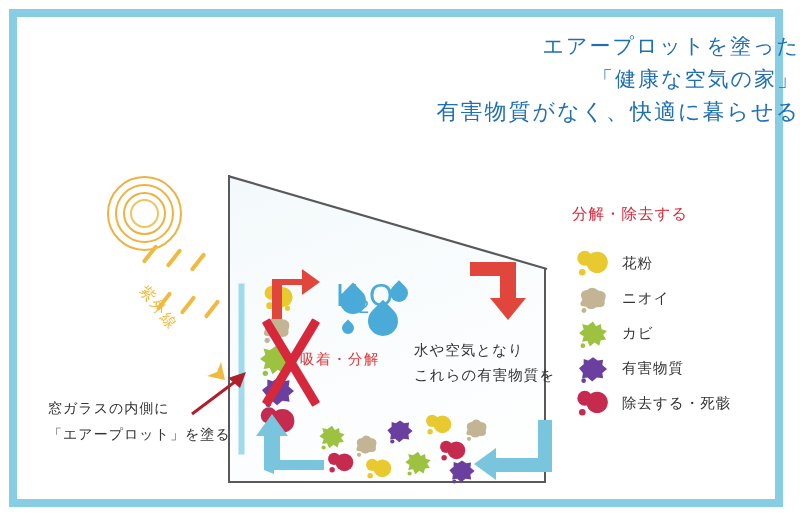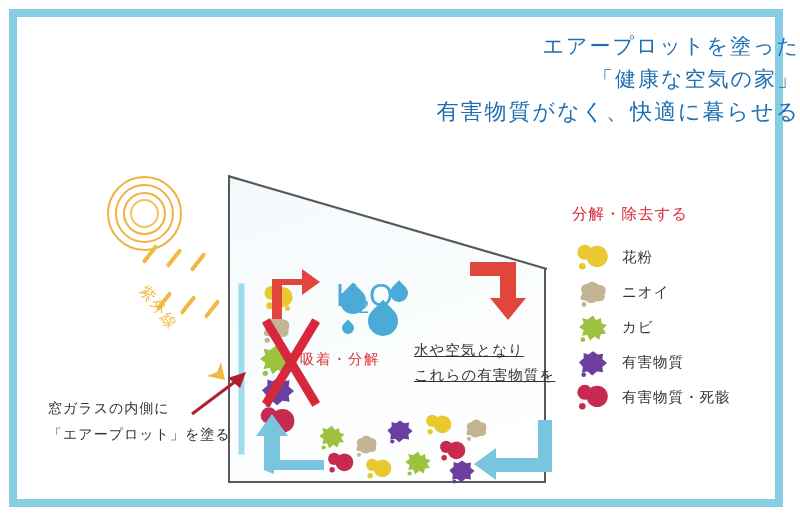--- a/index.html
+++ b/index.html
@@ -79,21 +79,20 @@
 
   
   .lbl-red{
     position:absolute;left:300px;top:350px;
     color:#e0363c;font-size:14.5px;letter-spacing:1.5px;white-space:nowrap;
   }
   .lbl-dark{
     position:absolute;left:414px;top:338px;
     color:#333333;font-size:14.5px;line-height:1.75;letter-spacing:1px;
     white-space:nowrap;
-    text-decoration:underline;
   }
 
   
   .h2o{position:absolute;left:334px;top:262px;width:90px;height:86px;}
   .h2o .txt{
     position:absolute;left:2px;top:16px;color:#4aabd8;
     font-size:31px;font-weight:normal;letter-spacing:0;
   }
   .h2o .txt sub{font-size:19px;}
   .drop{position:absolute;background:#4aabd8;
@@ -117,21 +116,21 @@
   .xb2{transform:rotate(-59deg);}
 
   
   .blob{position:absolute;}
 
   
   .legend{position:absolute;left:572px;top:200px;width:215px;}
   .legend-head{
     color:#d6283a;font-size:15.5px;line-height:1.85;letter-spacing:1px;
   }
-  .legend-list{margin-top:14px;}
+  .legend-list{margin-top:20px;}
   .legend-row{
     display:flex;align-items:center;height:30px;margin-bottom:5px;
   }
   .legend-icon{
     width:42px;height:28px;position:relative;flex:0 0 42px;
   }
   .legend-label{
     color:#333333;font-size:14.5px;letter-spacing:1px;white-space:nowrap;
     margin-left:8px;
   }
@@ -346,19 +345,19 @@
       </div>
 
       <div class="legend-row">
         <span class="legend-icon">
           <svg width="42" height="28" viewBox="0 0 44 34">
             <circle cx="27" cy="15" r="13" fill="#c62a4e"></circle>
               <circle cx="12" cy="10" r="9" fill="#c62a4e"></circle>
             <circle cx="9" cy="27" r="4" fill="#c62a4e"></circle>
           </svg>
         </span>
-        <span class="legend-label">有害物質・死骸</span>
+        <span class="legend-label">除去する・死骸</span>
       </div>
 
     </div>
   </div>
 
 </div>
 
 </body></html>

